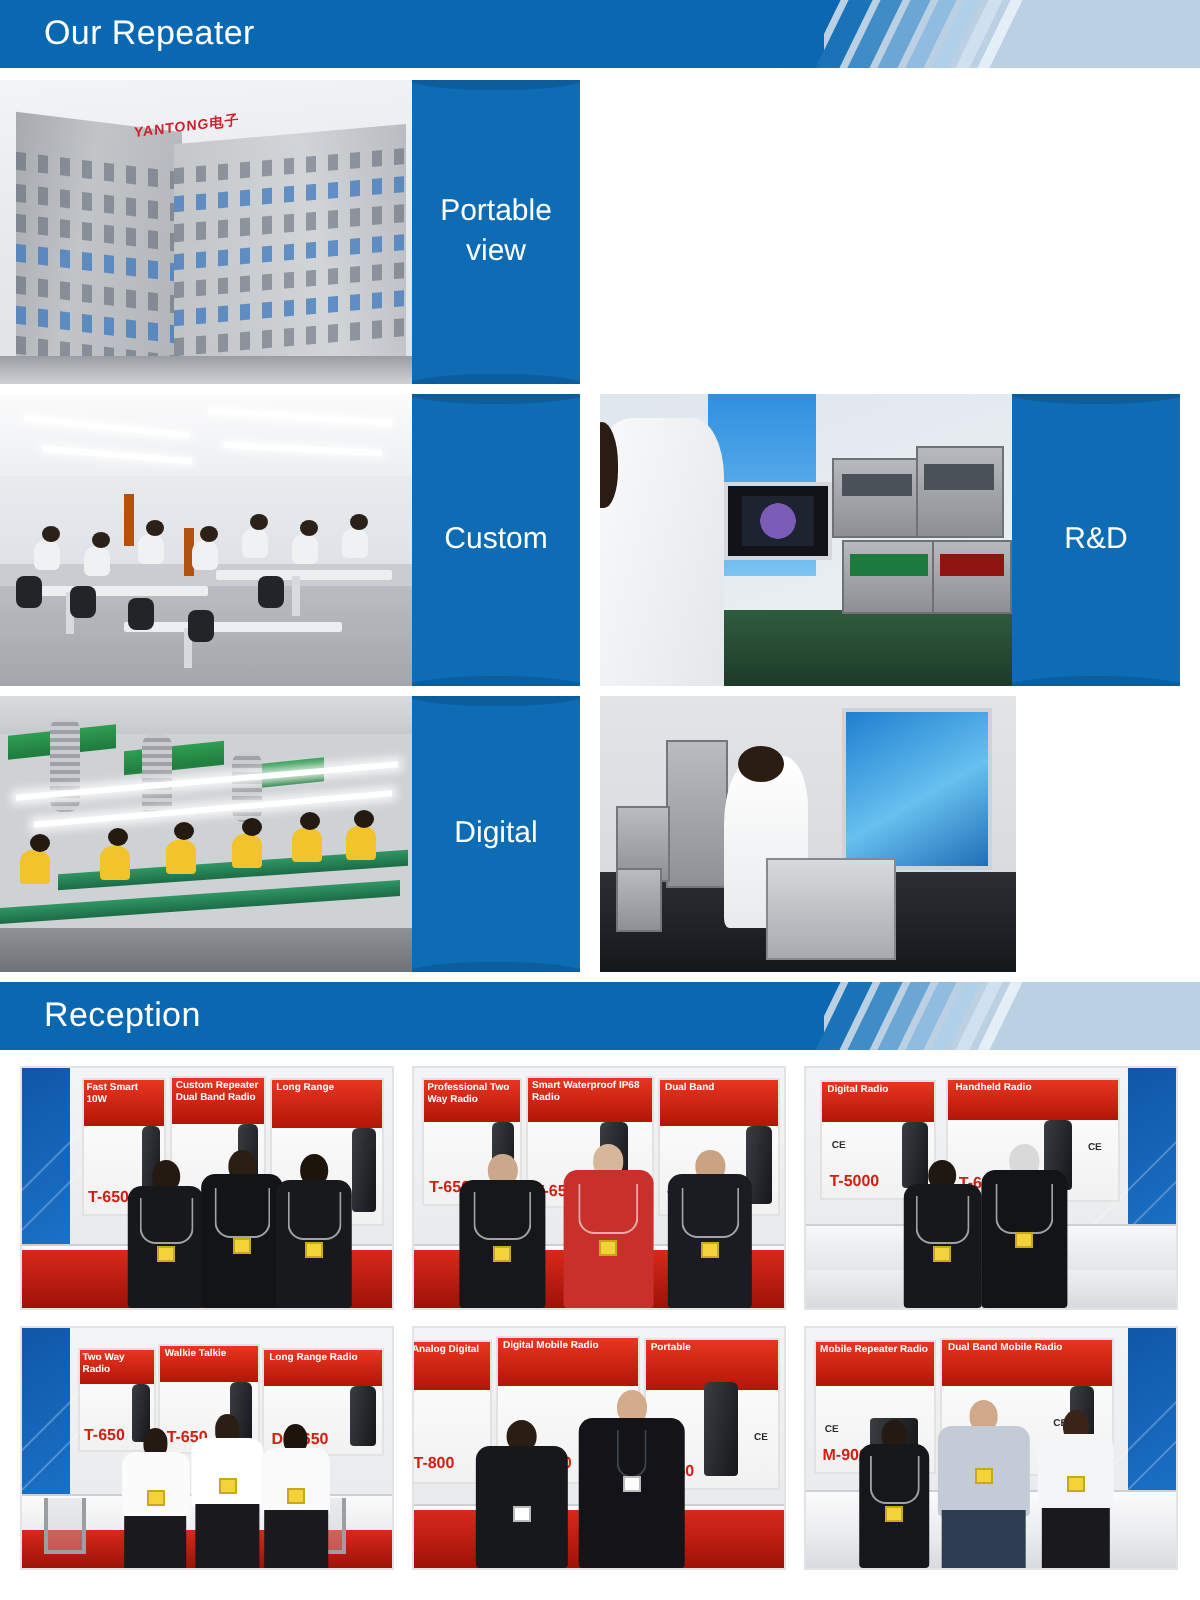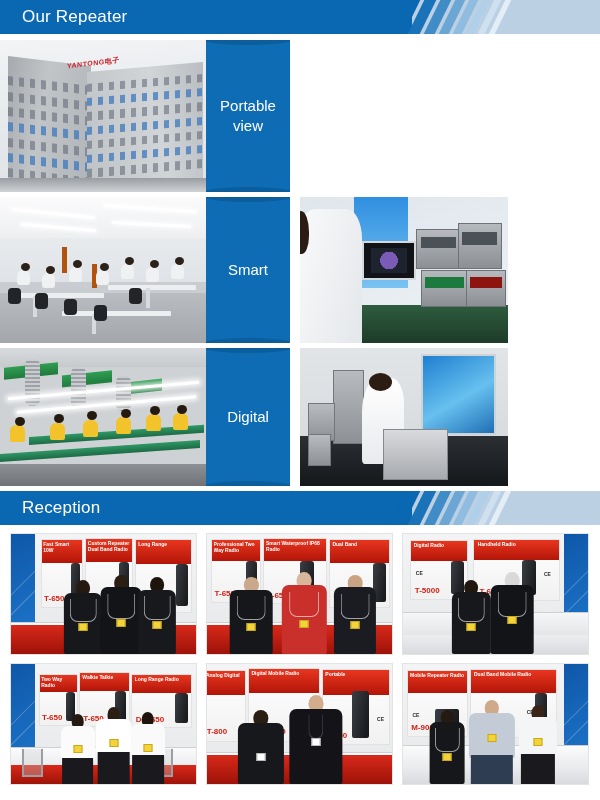--- a/index.html
+++ b/index.html
@@ -369,21 +369,21 @@
           <div class="person-w" style="left:82%; top:46%;"></div>
             <div class="person-h" style="left:84%; top:41%;"></div>
           <div class="chair" style="left:4%;  top:62%;"></div>
           <div class="chair" style="left:17%; top:66%;"></div>
           <div class="chair" style="left:31%; top:70%;"></div>
           <div class="chair" style="left:45%; top:74%;"></div>
           <div class="chair" style="left:62%; top:62%;"></div>
         </div>
       </div>
       <div class="label-panel">
-        <span class="label-text">Smart</span>
+        <span class="label-text">Custom</span>
       </div>
     </div>
 
     <div class="factory-cell">
       <div class="photo">
         <div class="scene">
           <div class="rd-wall"></div>
           <div class="rd-blue"></div>
           <div class="rd-bench"></div>
           <div class="rd-rack" style="left:56%; top:22%; width:20%; height:26%;">
@@ -398,20 +398,23 @@
           <div class="rd-rack" style="left:80%; top:50%; width:18%; height:24%;">
             <div class="rd-rack-face" style="background:#8e1410;"></div>
           </div>
           <div class="rd-monitor">
               <div class="rd-mon-img"></div>
             </div>
           <div class="rd-man">
               <div class="rd-head"></div>
             </div>
         </div>
+      </div>
+      <div class="label-panel">
+        <span class="label-text">R&amp;D</span>
       </div>
     </div>
   </div>
 
   <div class="factory-row" style="height:138px;">
     <div class="factory-cell">
       <div class="photo">
         <div class="scene" style="background:#cfd2d5;">
           <div class="ws-ceil"></div>
           <div class="ws-green" style="left:2%;  top:12%; width:26%;"></div>

